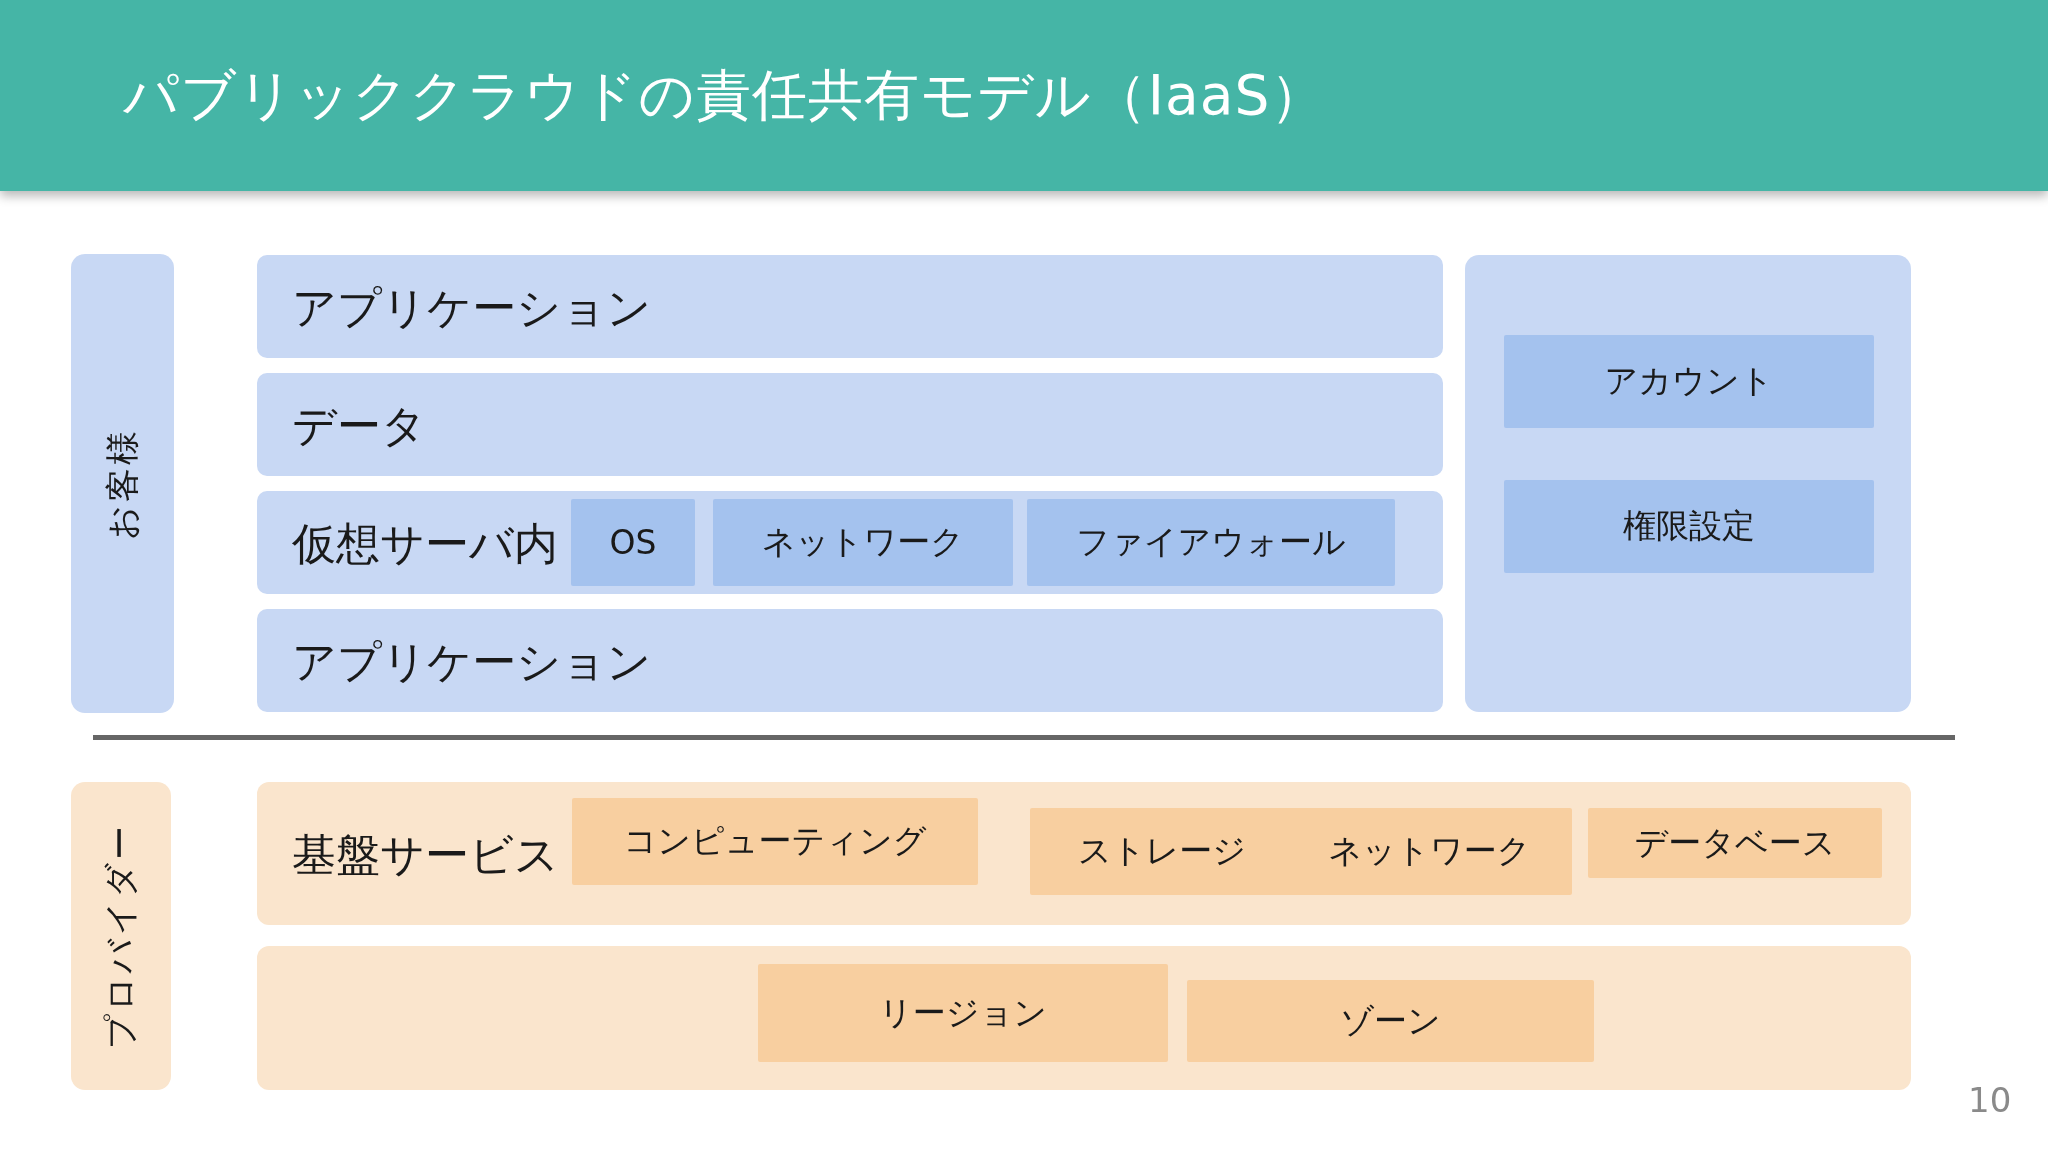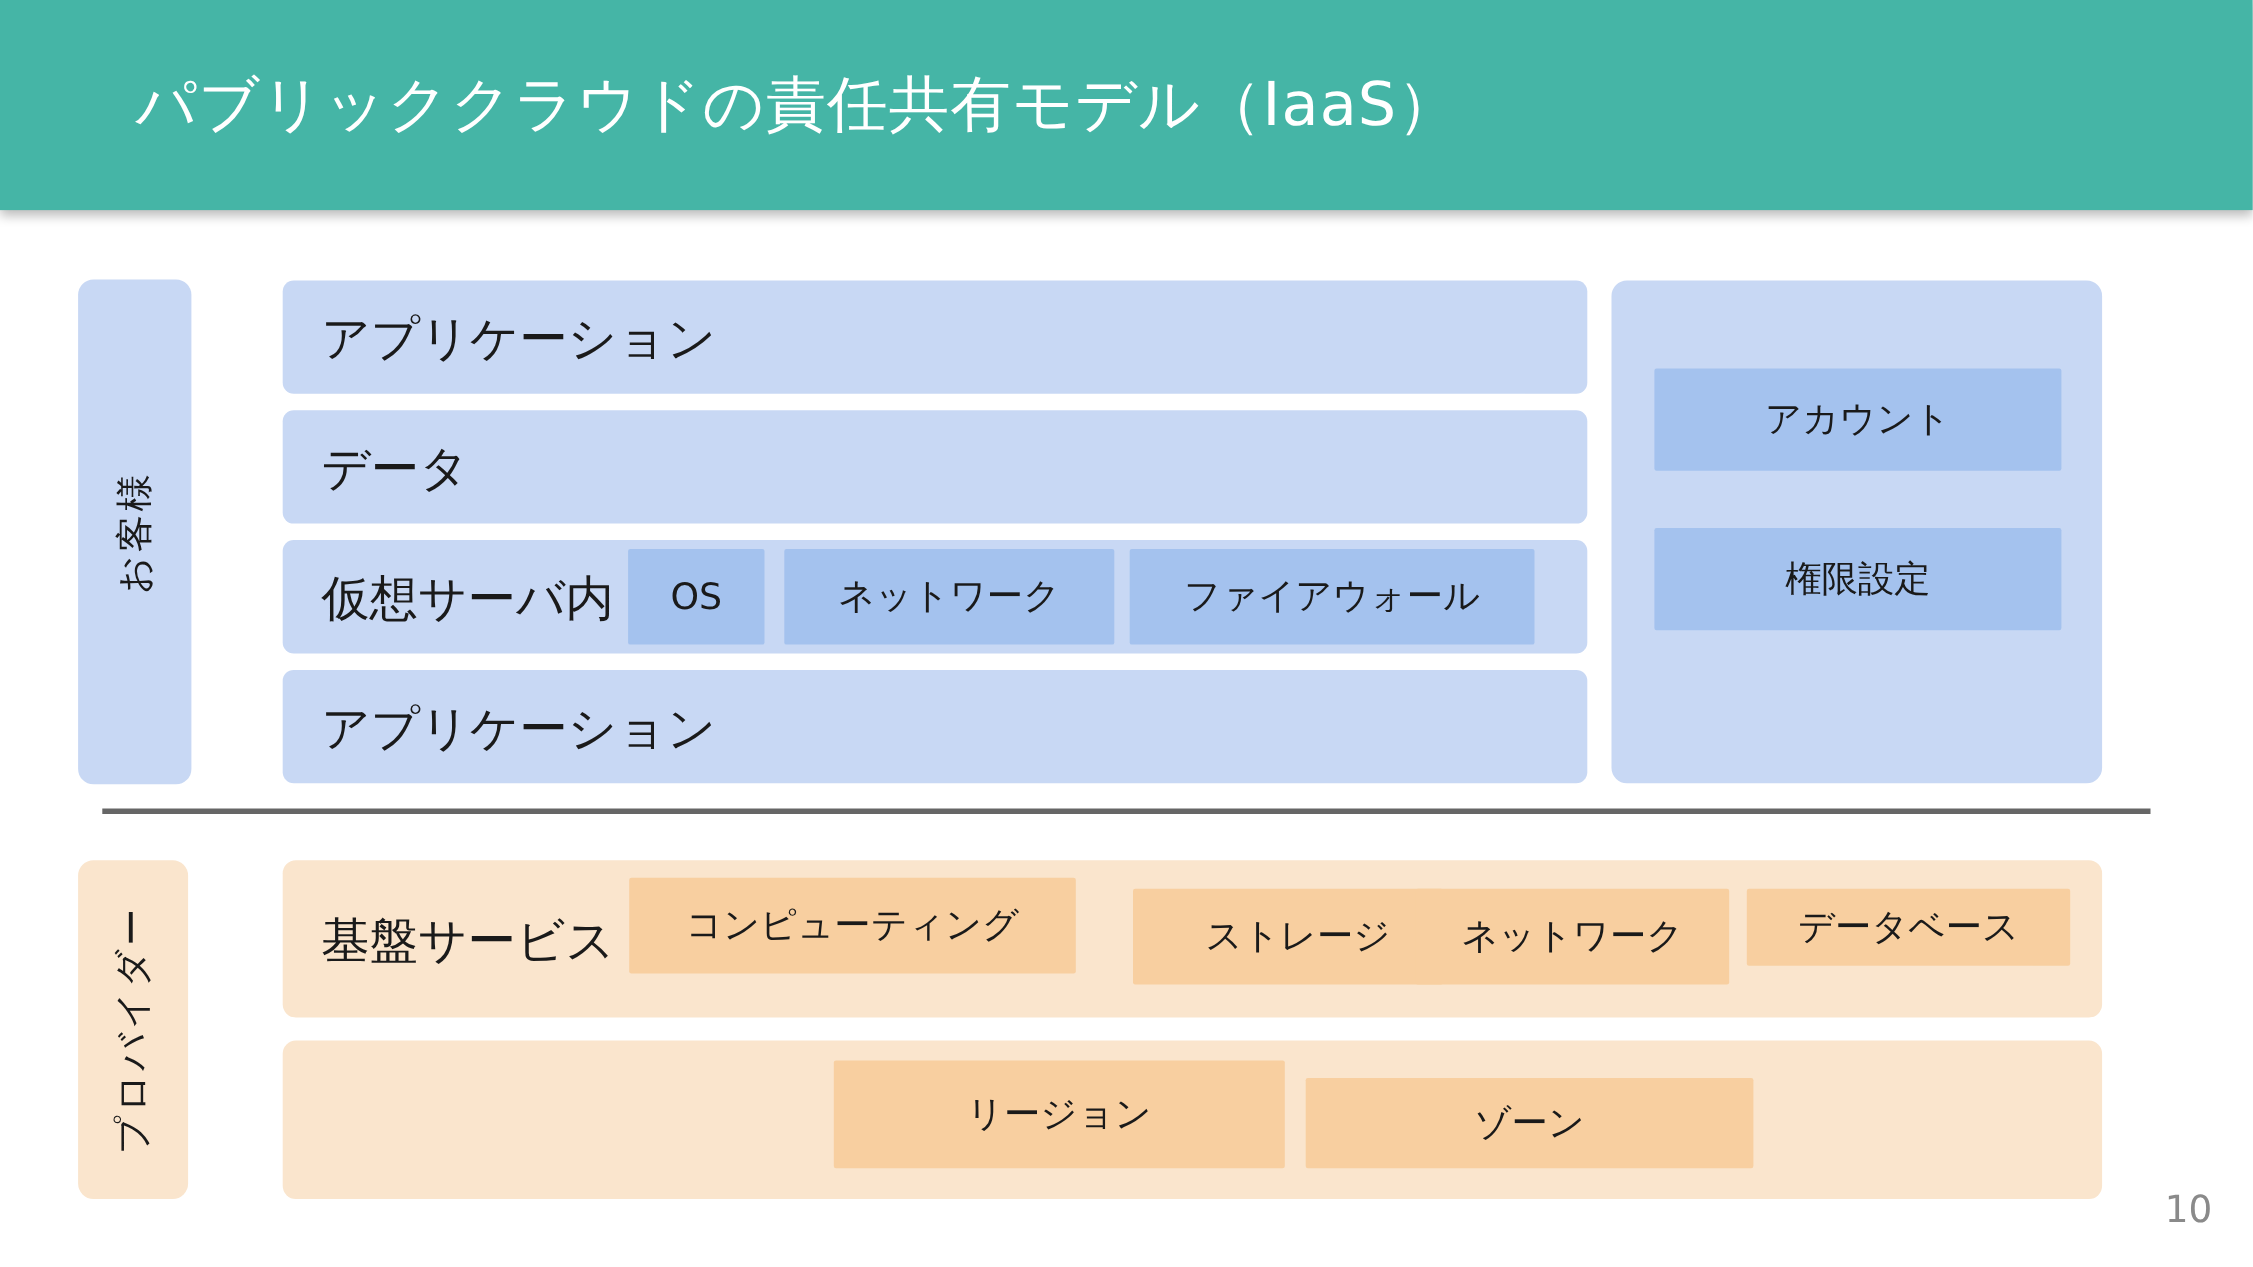--- a/index.html
+++ b/index.html
@@ -70,21 +70,21 @@
   .divider{left:93px;top:735px;width:1862px;height:5px;background:var(--divider,#666666);}
 
   
   .p-light{background:var(--provider-light,#fae5cd);}
   .p-medium{background:var(--provider-medium,#f8cfa0);}
   .provider-label{left:71px;top:782px;height:308px;width:100px;}
   .prow{left:257px;width:1654px;border-radius:12px;}
   .prow1{top:782px;height:143px;}
   .prow2{top:946px;height:144px;}
   .chip-computing{left:315px;top:16px;width:406px;height:87px;}
-  .chip-storage{left:773px;top:26px;width:264px;height:87px;padding-left:18px;}
+  .chip-storage{left:773px;top:26px;width:264px;height:87px;}
   .chip-pnet{left:1030px;top:26px;width:285px;height:87px;}
   .chip-db{left:1331px;top:26px;width:294px;height:70px;}
   .chip-region{left:501px;top:18px;width:410px;height:98px;}
   .chip-zone{left:930px;top:34px;width:407px;height:82px;}
 
   
   .page-number{
     left:1968px;top:1080px;font-size:34px;
     color:var(--page-number-text,#8a8a8a);
   }

